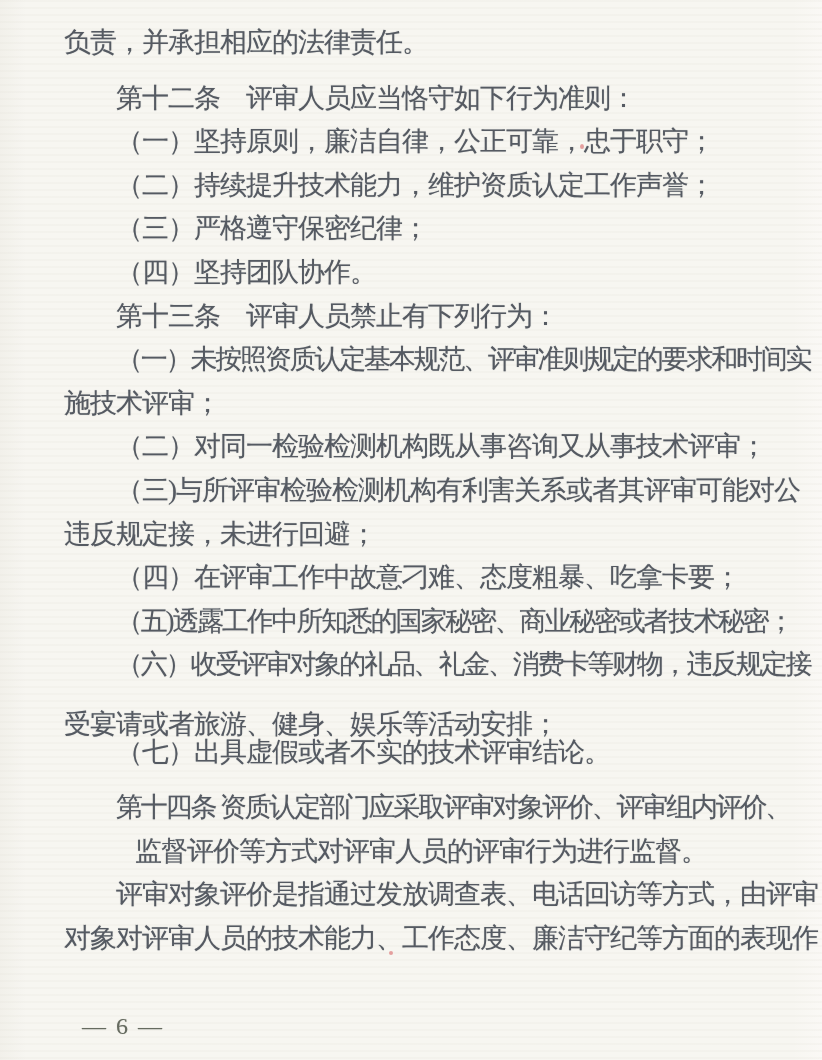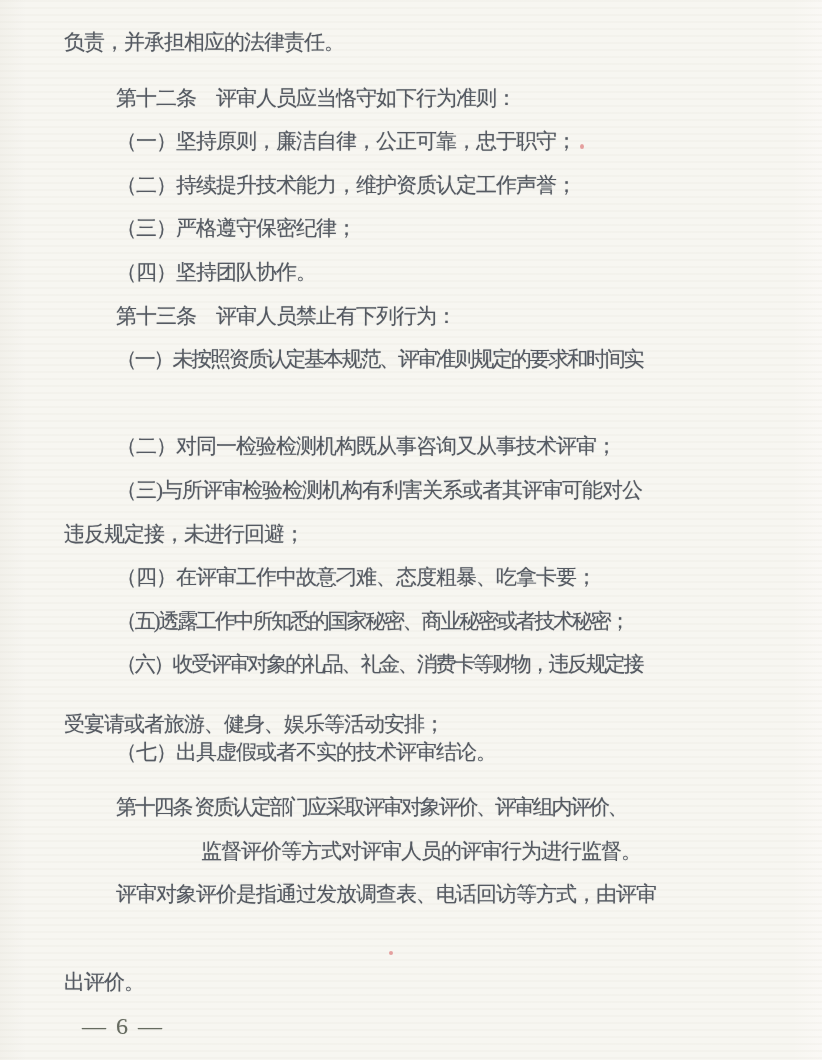--- a/index.html
+++ b/index.html
@@ -32,21 +32,21 @@
     top: 0;
     width: 714px;
     height: 1060px;
   }
   .line {
     position: absolute;
     left: 0;
     width: 714px;
     height: 44px;
     line-height: 44px;
-    font-size: 21px;
+    font-size: 27px;
     letter-spacing: -1px;
     white-space: nowrap;
     color: var(--ink, #555a62);
     text-shadow: 0 0 1px rgba(85, 90, 98, 0.45);
   }
   .line.indent {
     padding-left: 52px;
   }
   .line.tight {
     letter-spacing: -2.2px;
@@ -77,29 +77,30 @@
 <div class="page">
   <div class="text-block" id="text-block">
       <div class="line" style="top: 20px;">负责，并承担相应的法律责任。</div>
       <div class="line indent" style="top: 75.6px;">第十二条　评审人员应当恪守如下行为准则：</div>
       <div class="line indent" style="top: 119.2px;">（一）坚持原则，廉洁自律，公正可靠，忠于职守；</div>
       <div class="line indent" style="top: 162.8px;">（二）持续提升技术能力，维护资质认定工作声誉；</div>
       <div class="line indent" style="top: 206.4px;">（三）严格遵守保密纪律；</div>
       <div class="line indent" style="top: 250px;">（四）坚持团队协作。</div>
       <div class="line indent" style="top: 293.6px;">第十三条　评审人员禁止有下列行为：</div>
       <div class="line indent tight" style="top: 337.2px;">（一）未按照资质认定基本规范、评审准则规定的要求和时间实</div>
+      <div class="line" style="top: 380.8px;">施技术评审；</div>
       <div class="line indent" style="top: 424.4px;">（二）对同一检验检测机构既从事咨询又从事技术评审；</div>
       <div class="line indent" style="top: 468px;">（三)与所评审检验检测机构有利害关系或者其评审可能对公</div>
       <div class="line" style="top: 511.6px;">违反规定接，未进行回避；</div>
       <div class="line indent" style="top: 555.2px;">（四）在评审工作中故意刁难、态度粗暴、吃拿卡要；</div>
       <div class="line indent tight" style="top: 598.8px;">（五)透露工作中所知悉的国家秘密、商业秘密或者技术秘密；</div>
       <div class="line indent tight" style="top: 642.4px;">（六）收受评审对象的礼品、礼金、消费卡等财物，违反规定接</div>
       <div class="line" style="top: 686px; margin-top: 16px;">受宴请或者旅游、健身、娱乐等活动安排；</div>
       <div class="line indent" style="top: 729.6px;">（七）出具虚假或者不实的技术评审结论。</div>
       <div class="line indent tight" style="top: 785.2px;">第十四条 资质认定部门应采取评审对象评价、评审组内评价、</div>
       <div class="line" style="top: 828.8px; text-align: center;">监督评价等方式对评审人员的评审行为进行监督。</div>
       <div class="line indent" style="top: 872.4px;">评审对象评价是指通过发放调查表、电话回访等方式，由评审</div>
-      <div class="line" style="top: 959.6px;">出评价。</div>
+      <div class="line" style="top: 916px;">对象对评审人员的技术能力、工作态度、廉洁守纪等方面的表现作</div>
     </div>
   <div class="page-number">— 6 —</div>
   <span class="speck s1"></span>
   <span class="speck s2"></span>
 </div>
 
 </body></html>

